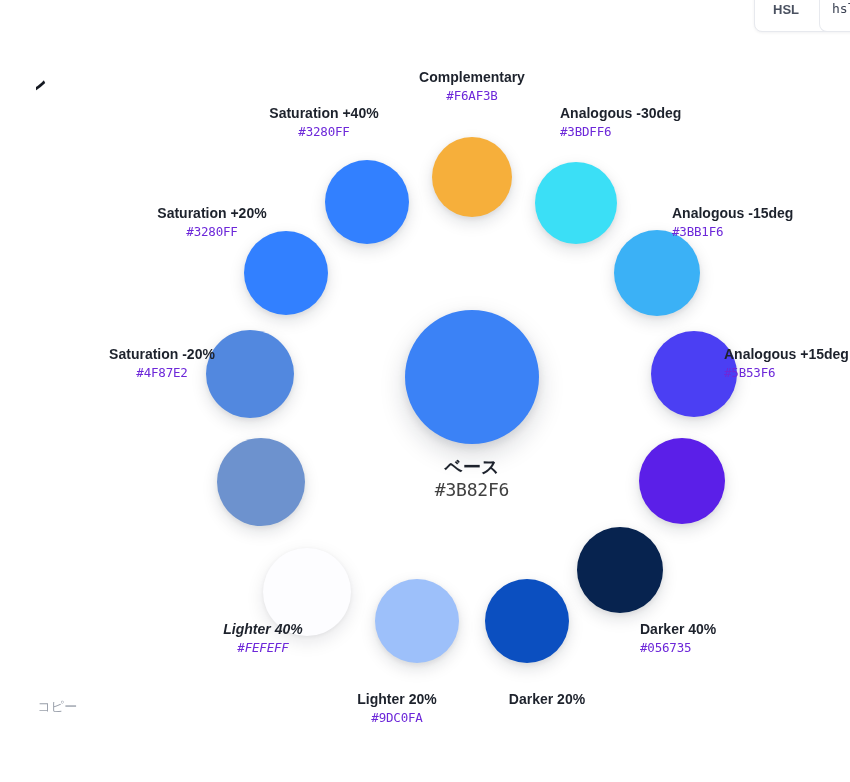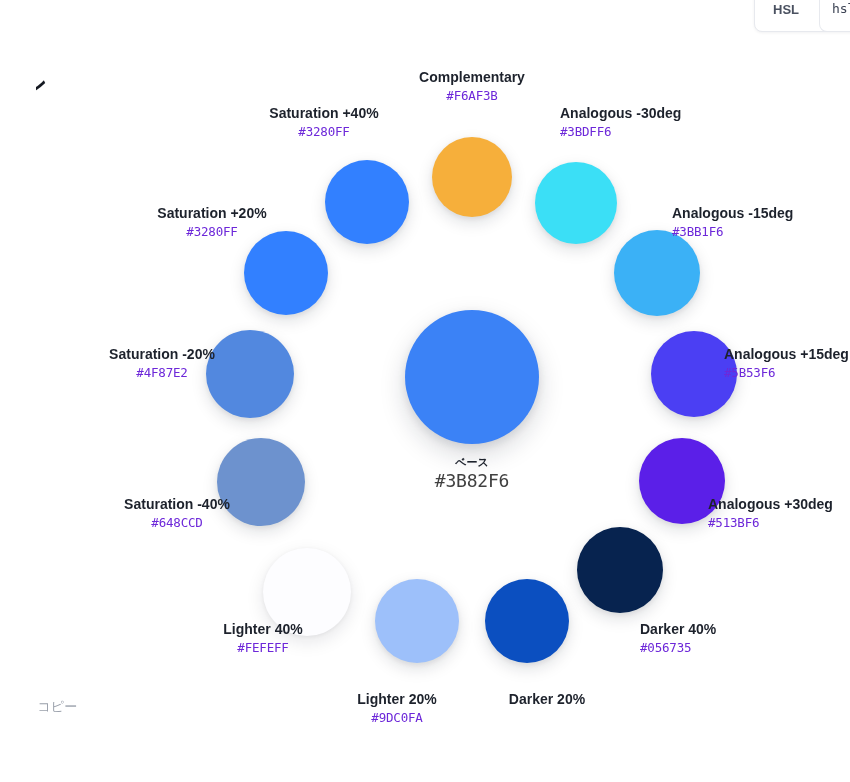--- a/index.html
+++ b/index.html
@@ -117,21 +117,21 @@
     line-height: 1.35;
   }
   .swatch-hex {
     font-family: "DejaVu Sans Mono", "Liberation Mono", monospace;
     font-size: 12.5px;
     color: #6d28d9;
     line-height: 1.45;
     letter-spacing: -0.2px;
   }
   .base-name {
-    font-size: 11px;
+    font-size: 18px;
     font-weight: 700;
     color: #1d222c;
   }
   .base-hex {
     font-family: "DejaVu Sans Mono", "Liberation Mono", monospace;
     font-size: 18px;
     color: #404040;
     letter-spacing: -0.2px;
   }
 </style>
@@ -173,42 +173,34 @@
         <div class="swatch-hex">#3BDFF6</div>
       </div>
       <div class="swatch-label" style="left: 636px; top: 204px; text-align: left;">
         <div class="swatch-name">Analogous -15deg</div>
         <div class="swatch-hex">#3BB1F6</div>
       </div>
       <div class="swatch-label" style="left: 688px; top: 345px; text-align: left;">
         <div class="swatch-name">Analogous +15deg</div>
         <div class="swatch-hex">#5B53F6</div>
       </div>
-      <div class="swatch-label" style="left: 672px; top: 495px; text-align: left;">
-        <div class="swatch-name">Analogous +30deg</div>
-        <div class="swatch-hex">#513BF6</div>
-      </div>
       <div class="swatch-label" style="left: 604px; top: 620px; text-align: left;">
         <div class="swatch-name">Darker 40%</div>
         <div class="swatch-hex">#056735</div>
       </div>
       <div class="swatch-label" style="left: 401px; top: 690px; width: 220px; text-align: center;">
         <div class="swatch-name">Darker 20%</div>
       </div>
       <div class="swatch-label" style="left: 251px; top: 690px; width: 220px; text-align: center;">
         <div class="swatch-name">Lighter 20%</div>
         <div class="swatch-hex">#9DC0FA</div>
       </div>
-      <div class="swatch-label" style="left: 117px; top: 620px; width: 220px; text-align: center;">
+      <div class="swatch-label" style="left: 117px; top: 620px; width: 220px; text-align: center; font-style: italic;">
         <div class="swatch-name">Lighter 40%</div>
         <div class="swatch-hex">#FEFEFF</div>
-      </div>
-      <div class="swatch-label" style="left: 31px; top: 495px; width: 220px; text-align: center;">
-        <div class="swatch-name">Saturation -40%</div>
-        <div class="swatch-hex">#648CCD</div>
       </div>
       <div class="swatch-label" style="left: 16px; top: 345px; width: 220px; text-align: center;">
         <div class="swatch-name">Saturation -20%</div>
         <div class="swatch-hex">#4F87E2</div>
       </div>
       <div class="swatch-label" style="left: 66px; top: 204px; width: 220px; text-align: center;">
         <div class="swatch-name">Saturation +20%</div>
         <div class="swatch-hex">#3280FF</div>
       </div>
       <div class="swatch-label" style="left: 178px; top: 104px; width: 220px; text-align: center;">

